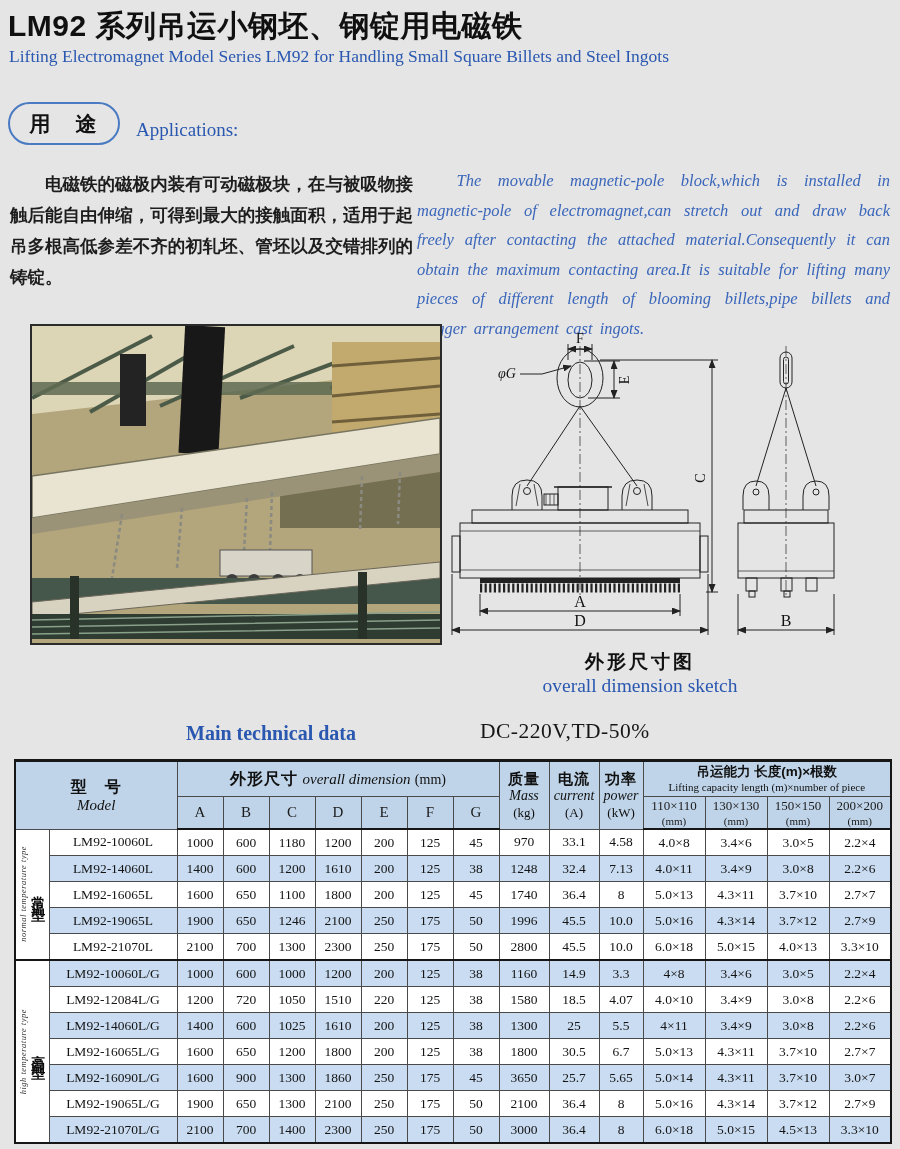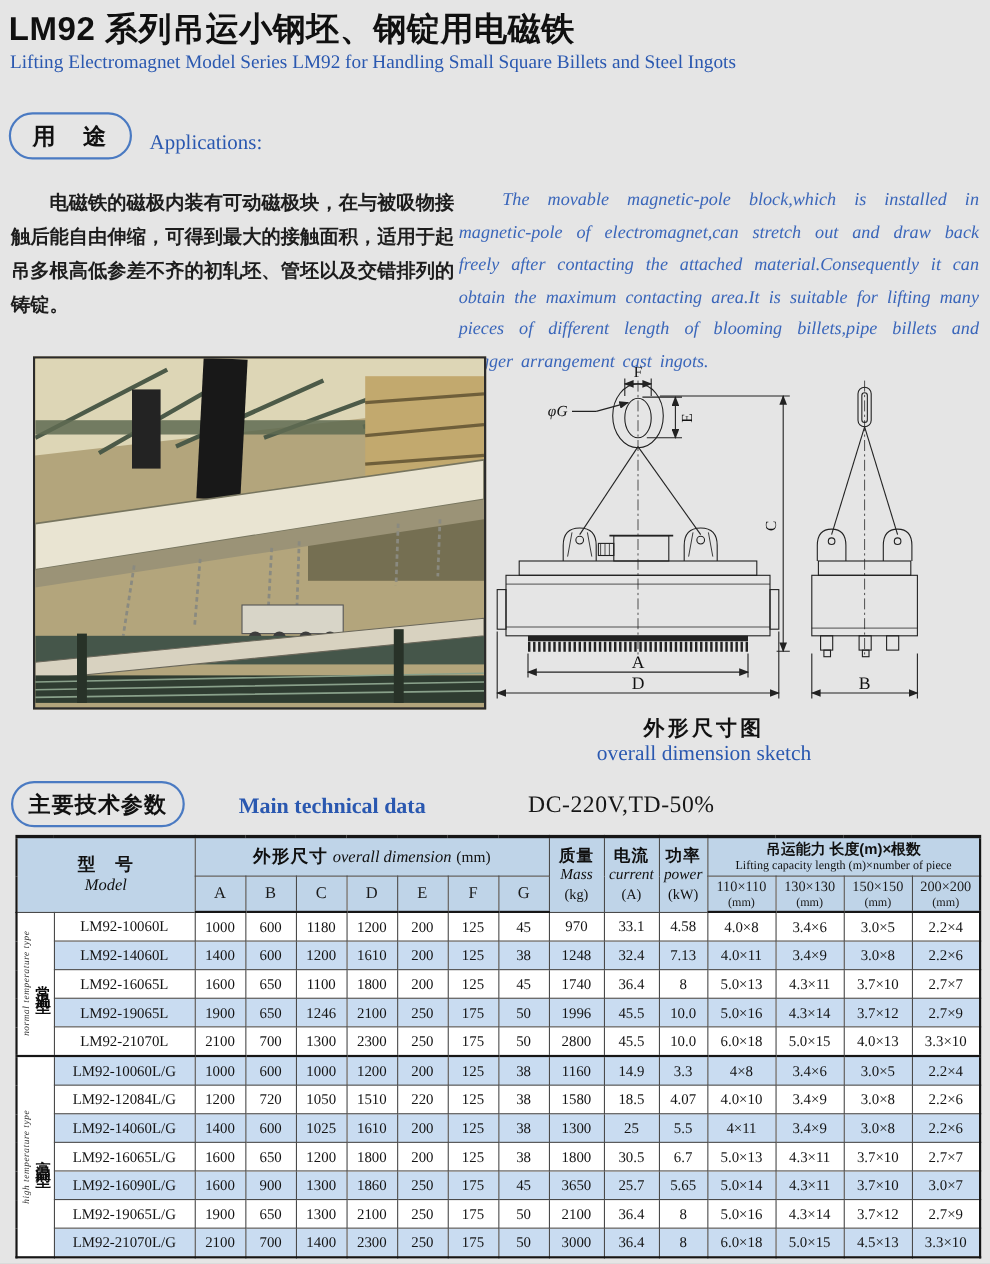--- a/index.html
+++ b/index.html
@@ -26,21 +26,21 @@
     display:flex; align-items:center; justify-content:center; box-sizing:border-box;
   }
   #pill-applications { left:8px; top:102px; width:112px; height:43px; font-size:21px; letter-spacing:2px;justify-content:center; }
   #applications-label {
     position:absolute; left:136px; top:119px;
     font-family:"Liberation Serif", serif; font-size:19px; color:#2a58b0;
   }
   #pill-tech { left:10px; top:710px; width:158px; height:42px; font-size:20px; letter-spacing:1px; }
   #tech-label {
     position:absolute; left:186px; top:722px;
-    font-family:"Liberation Serif", serif; font-size:20px; font-weight:bold; color:#2a58b0;margin-left:31px;
+    font-family:"Liberation Serif", serif; font-size:20px; font-weight:bold; color:#2a58b0;
   }
   #power-spec {
     position:absolute; left:480px; top:719px;
     font-family:"Liberation Serif", serif; font-size:21.5px; color:#161616; letter-spacing:0.5px;
   }
   
   .zh-para {
     position:absolute; left:10px; top:169px; width:403px;
     font-size:17.5px; line-height:1.78; font-weight:bold; color:#1d1d1d;
     text-indent:2em; text-align:justify;
@@ -237,23 +237,20 @@
       <text x="130" y="277" font-size="16">A</text>
       <text x="130" y="296" font-size="16">D</text>
       <text x="336" y="296" font-size="16">B</text>
     </g>
   </svg>
   <div class="sketch-caption">
     <div class="cap-zh">外形尺寸图</div>
     <div class="cap-en">overall dimension sketch</div>
   </div>
 
-  <div class="pill" id="pill-tech">
-    <span>主要技术参数</span>
-  </div>
   <div id="tech-label">Main technical data</div>
   <div id="power-spec">DC-220V,TD-50%</div>
 
   <table class="spec">
     <colgroup>
       <col style="width:34px">
         <col style="width:128px">
       <col style="width:46px">
         <col style="width:46px">
         <col style="width:46px">

